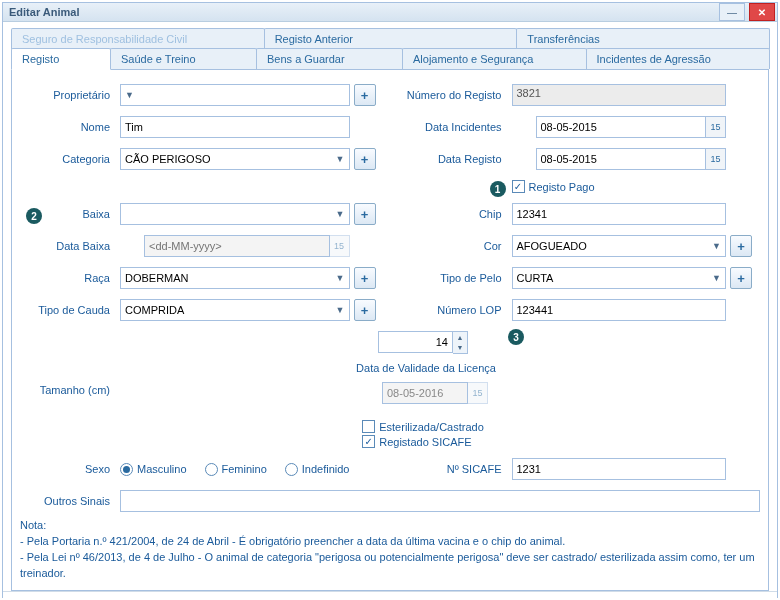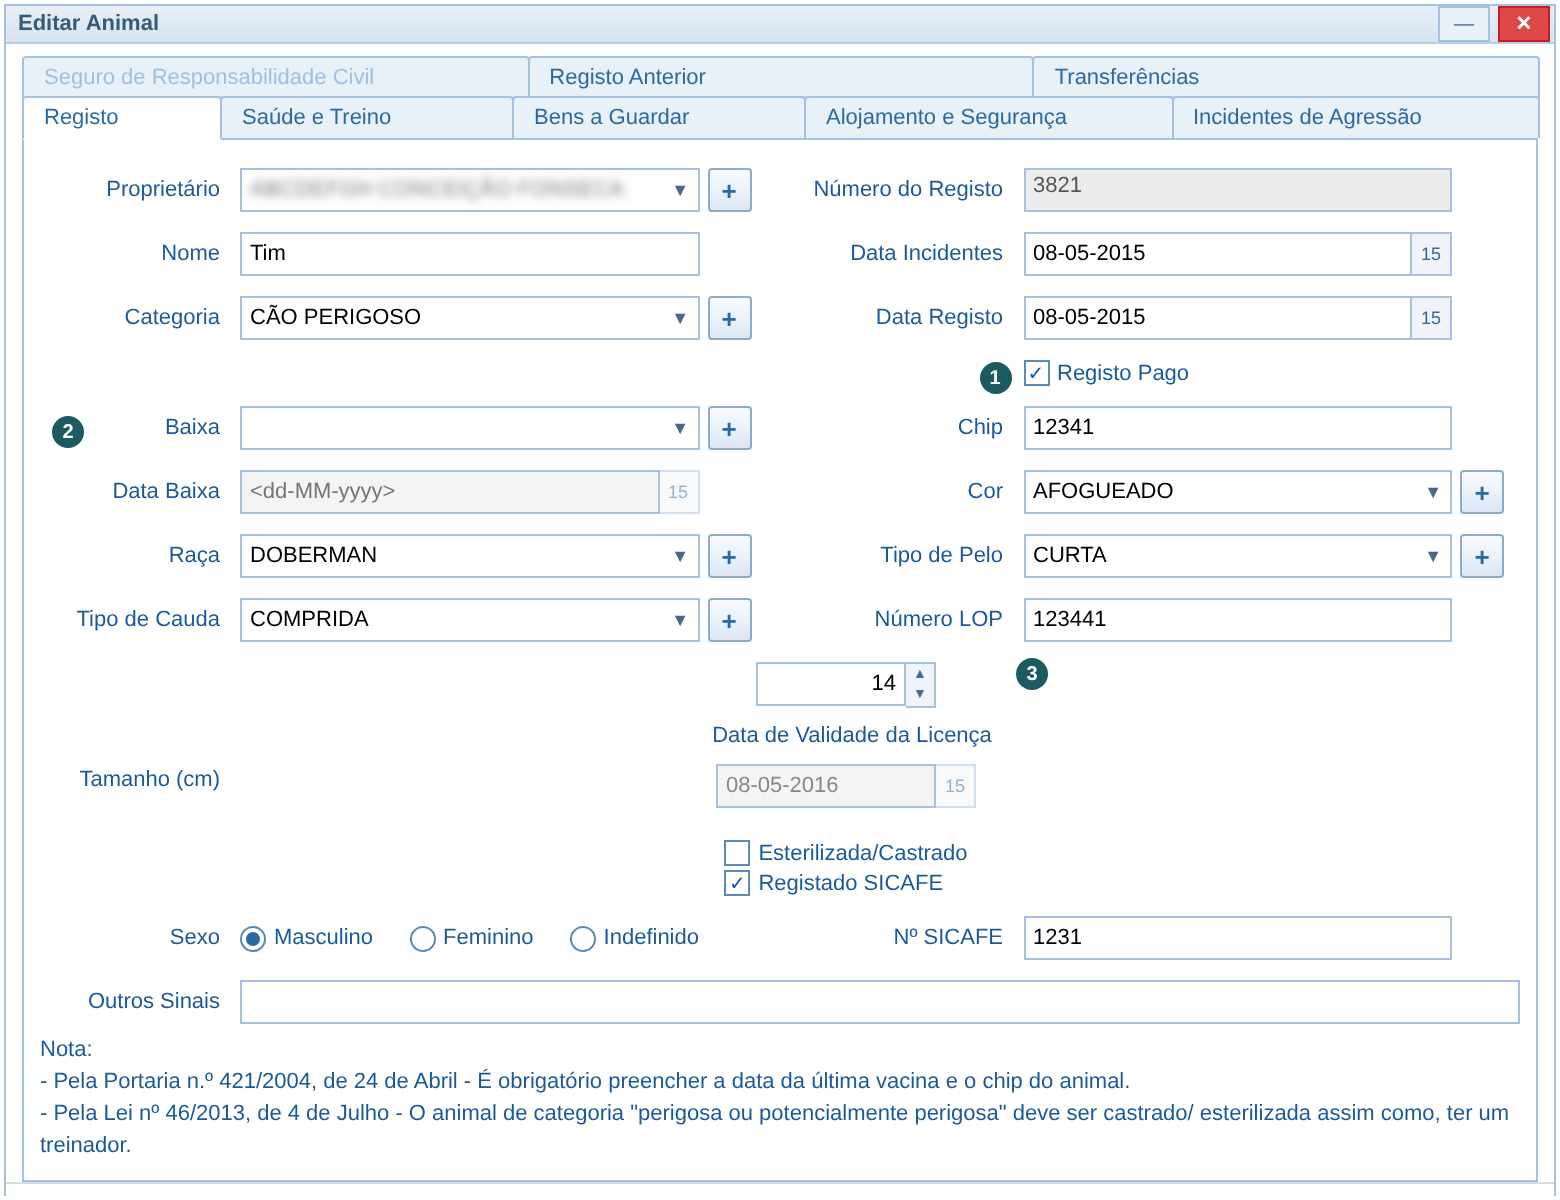--- a/index.html
+++ b/index.html
@@ -24,21 +24,21 @@
   .form-area { border: 1px solid #a6c0e0; border-top: none; padding: 14px 8px 8px 8px; flex: 1; display: flex; flex-direction: column; background: #fff; }
   .grid { display: grid; grid-template-columns: 96px 1fr 30px 120px 1fr 30px; column-gap: 4px; row-gap: 10px; align-items: center; }
   .label { text-align: right; color: #1a5a9a; padding-right: 6px; font-size: 11px; }
   .input, select, .dropdown { height: 22px; border: 1px solid #a6c0e0; padding: 2px 4px; font-size: 11px; background: #fff; width: 100%; }
   .dropdown { display: flex; align-items: center; justify-content: space-between; background: #fff; cursor: pointer; }
   .dropdown .arrow { color: #4a6a8a; font-size: 9px; }
   .disabled-input { background: #f4f4f4; color: #999; }
   .readonly-grey { background: #ececec; color: #555; }
   .plus-btn { width: 22px; height: 22px; display: inline-flex; align-items: center; justify-content: center; background: linear-gradient(to bottom, #f8fbff, #dce8f4); border: 1px solid #8aacc8; color: #2a6aa0; cursor: pointer; font-weight: bold; font-size: 13px; border-radius: 2px; }
   .date-wrap { position: relative; display: flex; }
-  .date-wrap .input { flex: 1; }
+  .date-wrap .input { flex: 1; margin-left: 24px; }
   .date-icon { width: 20px; height: 22px; display: flex; align-items: center; justify-content: center; background: #f0f4f8; border: 1px solid #a6c0e0; border-left: none; color: #2a6aa0; cursor: pointer; font-size: 9px; line-height: 1; }
   .chk-row { display: flex; align-items: center; color: #1a5a9a; gap: 4px; }
   .chk { width: 13px; height: 13px; border: 1px solid #5a8ab8; display: inline-flex; align-items: center; justify-content: center; background: #fff; font-size: 10px; color: #1a5a9a; }
   .radio-row { display: flex; align-items: center; gap: 18px; }
   .radio { width: 13px; height: 13px; border: 1px solid #5a8ab8; border-radius: 50%; display: inline-flex; align-items: center; justify-content: center; background: #fff; }
   .radio.selected::after { content: ""; width: 7px; height: 7px; background: #2a6aa0; border-radius: 50%; }
   .badge { width: 16px; height: 16px; border-radius: 50%; background: #1a5a60; color: #fff; display: inline-flex; align-items: center; justify-content: center; font-size: 10px; font-weight: bold; position: absolute; }
   .nota { color: #1a5a9a; margin-top: 6px; line-height: 1.45; }
   .button-bar { border-top: 1px solid #d0dce8; padding: 8px; display: flex; align-items: center; justify-content: space-between; background: #fff; }
   .btn { padding: 4px 8px; border: 1px solid #8aacc8; background: linear-gradient(to bottom, #fff, #e4eef8); color: #2a5a8a; cursor: pointer; border-radius: 2px; display: inline-flex; align-items: center; gap: 4px; }
@@ -83,21 +83,20 @@
       <div class="tab" style="flex:1.3">Alojamento e Segurança</div>
       <div class="tab" style="flex:1.3">Incidentes de Agressão</div>
     </div>
 
     <div class="form-area">
 
       <div class="grid">
 
         <div class="label">Proprietário</div>
         <div class="dropdown">
-          <span class="blur">ABCDEFGH CONCEIÇÃO FONSECA</span>
           <span class="arrow">▼</span>
         </div>
         <div class="plus-btn">+</div>
         <div class="label">Número do Registo</div>
         <div class="input readonly-grey">3821</div>
         <div></div>
 
         <div class="label">Nome</div>
         <input class="input" value="Tim" style="">
         <div></div>

